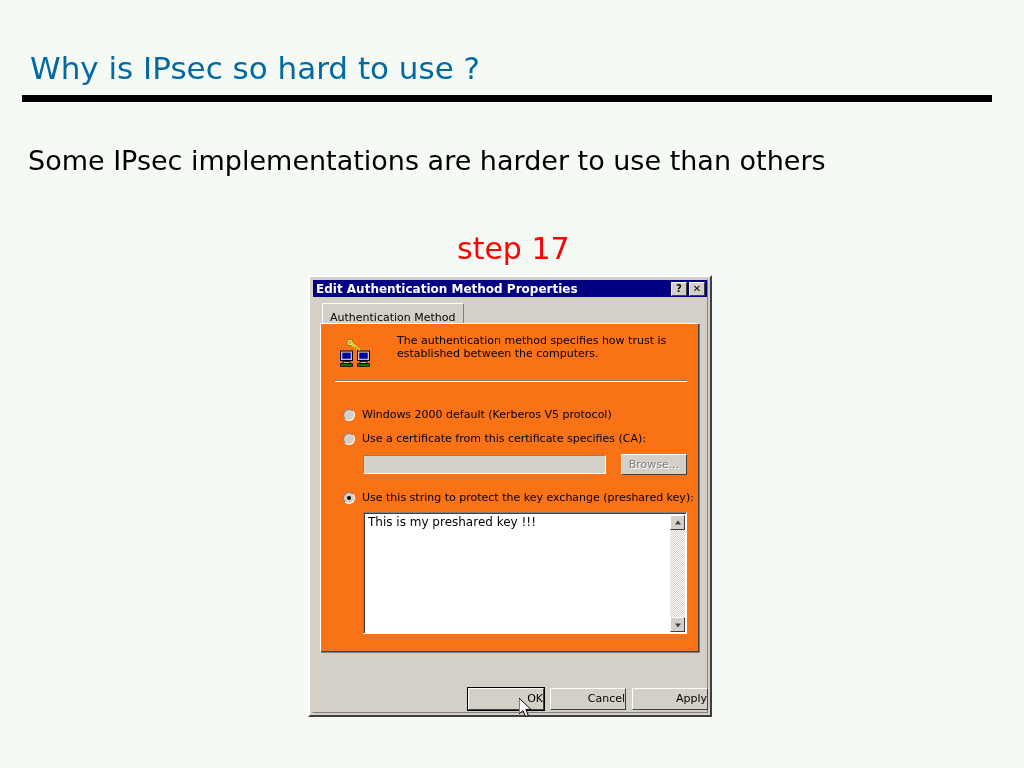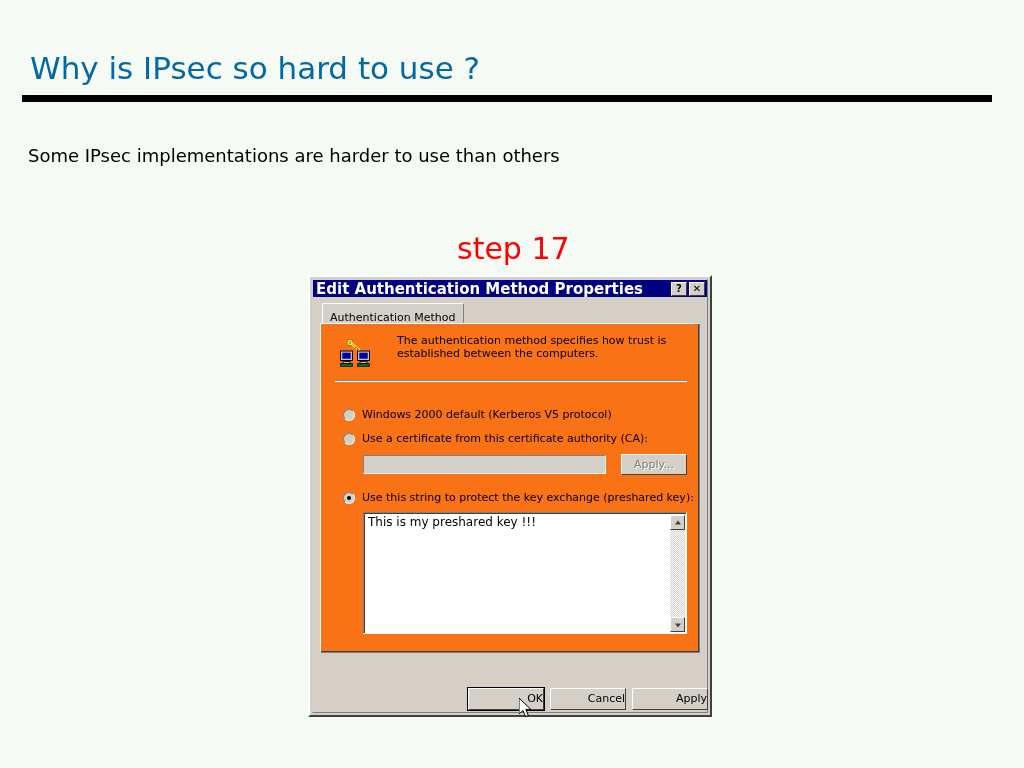--- a/index.html
+++ b/index.html
@@ -31,21 +31,21 @@
     left: 22px;
     top: 95px;
     width: 970px;
     height: 7px;
     background: #000000;
   }
   #slide-subtitle {
     position: absolute;
     left: 28px;
     top: 145px;
-    font-size: 18px;
+    font-size: 27px;
     color: #000000;
     white-space: nowrap;
   }
   #step-label {
     position: absolute;
     left: 457px;
     top: 231px;
     font-size: 30px;
     color: #ff0000;
     white-space: nowrap;
@@ -84,21 +84,21 @@
     width: 394px;
     height: 17px;
     background: #000080;
     display: flex;
     align-items: center;
     padding: 0 2px 0 3px;
     box-sizing: border-box;
   }
   #titlebar-text {
     color: #ffffff;
-    font-size: 15px;
+    font-size: 12px;
     font-weight: bold;
     flex: 1;
     white-space: nowrap;
     overflow: hidden;
     font-family: "DejaVu Sans", sans-serif;
   }
   .tb-btn {
     width: 16px;
     height: 14px;
     background: #d4d0c8;
@@ -440,25 +440,25 @@
 
     <div id="desc-separator"></div>
 
     <div class="radio-row" id="radio-kerberos">
       <span class="radio-dot"></span>
       <span class="radio-label">Windows 2000 default (Kerberos V5 protocol)</span>
     </div>
 
     <div class="radio-row" id="radio-ca">
       <span class="radio-dot"></span>
-      <span class="radio-label">Use a certificate from this certificate authority (CA):</span>
+      <span class="radio-label">Use a certificate from this certificate specifies (CA):</span>
     </div>
 
     <div id="ca-field"></div>
-    <div id="browse-button">Apply...</div>
+    <div id="browse-button">Browse...</div>
 
     <div class="radio-row" id="radio-preshared">
       <span class="radio-dot checked"></span>
       <span class="radio-label">Use this string to protect the key exchange (preshared key):</span>
     </div>
 
     <div id="preshared-box">
       <div id="preshared-inner">
         <div id="preshared-text">This is my preshared key !!!</div>
         <div id="preshared-scrollbar">

